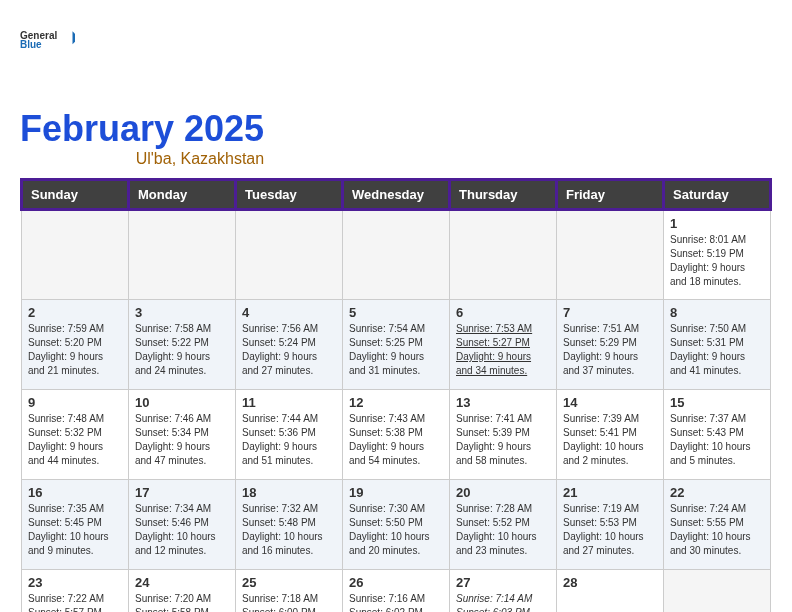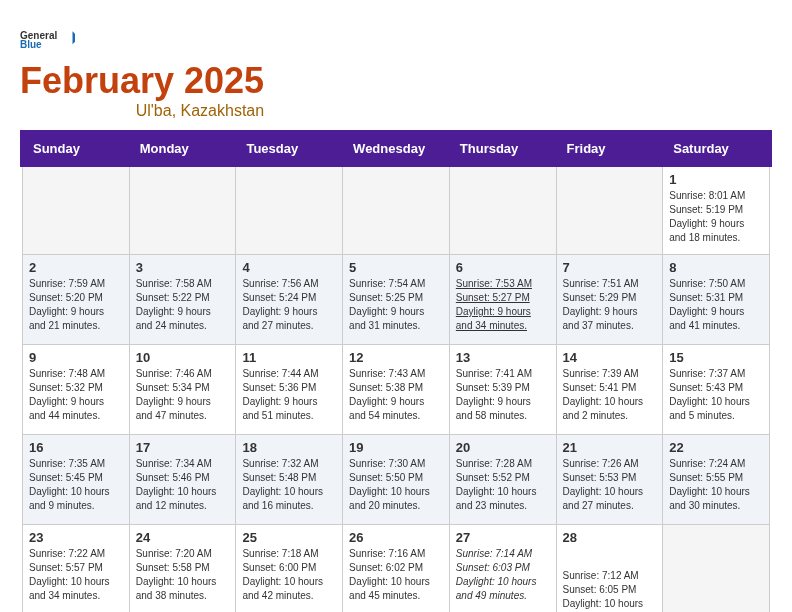--- a/index.html
+++ b/index.html
@@ -26,39 +26,40 @@
       display: flex;
       align-items: center;
       gap: 4px;
     }
     .title-block {
       text-align: right;
     }
     .month-title {
       font-size: 36px;
       font-weight: bold;
-      color: #c2410c;
+      color: #1d4ed8;
+      margin-top: 48px;
     }
     .location {
       font-size: 16px;
       color: #a16207;
     }
     .calendar {
       width: 100%;
       border-collapse: collapse;
       table-layout: fixed;
     }
     .calendar th {
-      background: #4c1d95;
+      background: #404040;
       color: #fff;
       text-align: left;
       padding: 6px 8px;
       font-size: 13px;
       font-weight: bold;
-      border: 5px solid #4c1d95;
+      border: 3px solid #4c1d95;
     }
     .calendar td {
       vertical-align: top;
       border: 1px solid #ccc;
       padding: 5px 6px;
       font-size: 10.5px;
       color: #333;
       height: 90px;
       background: #fff;
     }
@@ -260,21 +261,21 @@
         </td>
         <td>
           <span class="day-num">20</span>
           <div class="day-info" style="white-space: pre-line;">Sunrise: 7:28 AM
 Sunset: 5:52 PM
 Daylight: 10 hours
 and 23 minutes.</div>
         </td>
         <td>
           <span class="day-num">21</span>
-          <div class="day-info" style="white-space: pre-line;">Sunrise: 7:26 AM
+          <div class="day-info" style="white-space: pre-line;">Sunrise: 7:19 AM
 Sunset: 5:53 PM
 Daylight: 10 hours
 and 27 minutes.</div>
         </td>
         <td>
           <span class="day-num">22</span>
           <div class="day-info" style="white-space: pre-line;">Sunrise: 7:24 AM
 Sunset: 5:55 PM
 Daylight: 10 hours
 and 30 minutes.</div>

